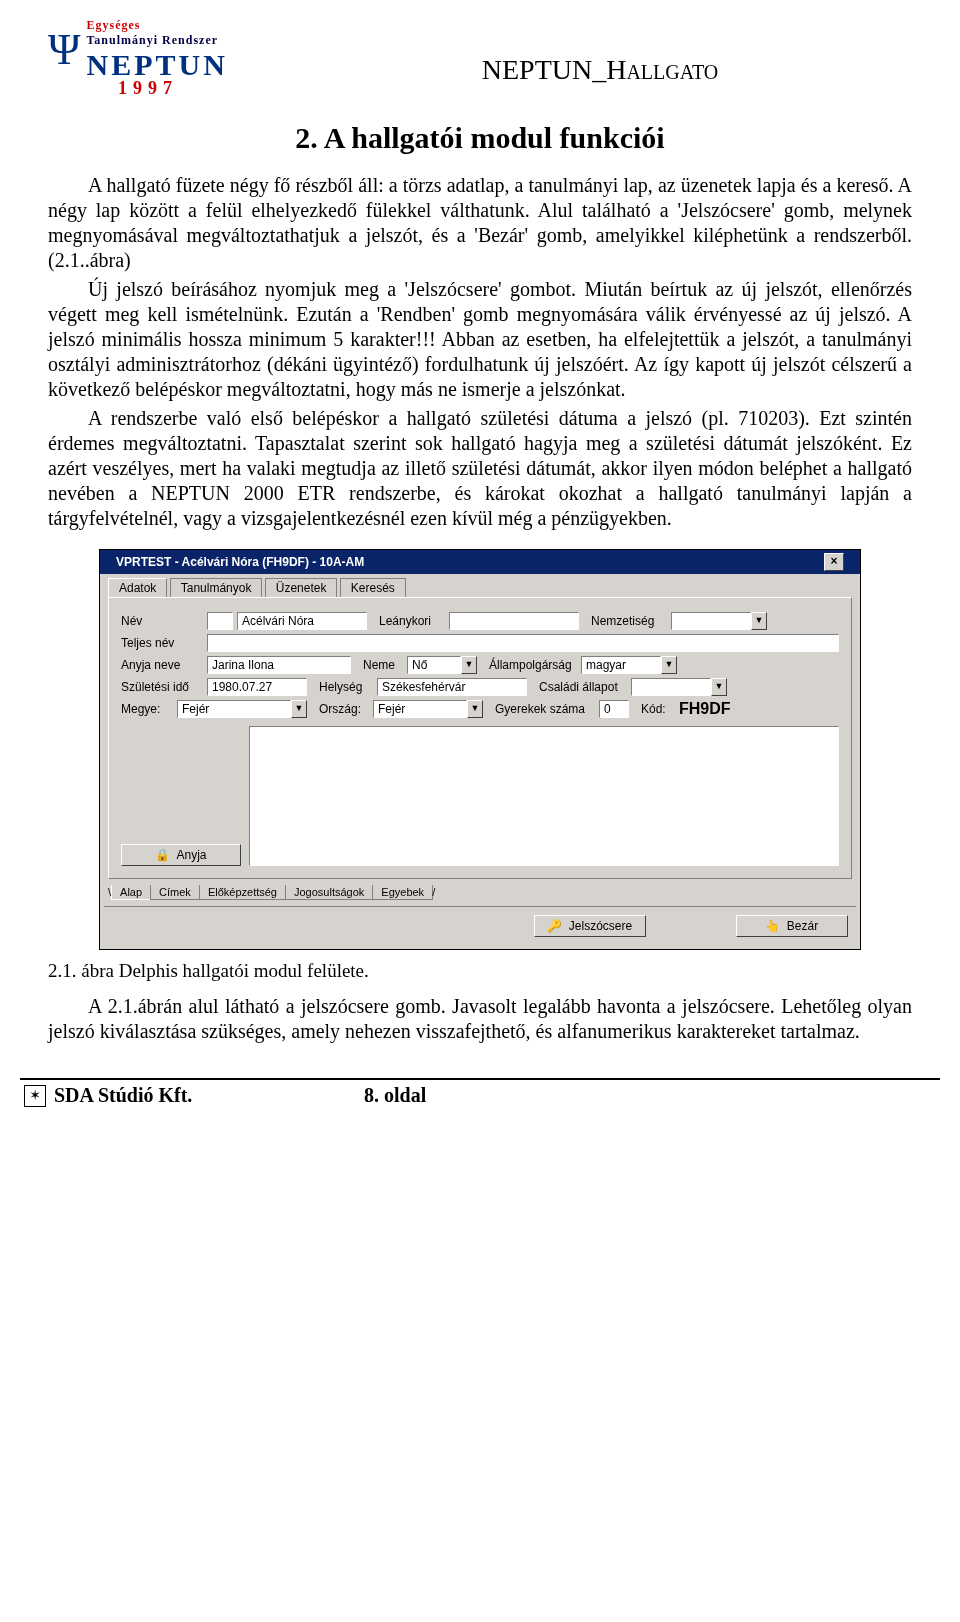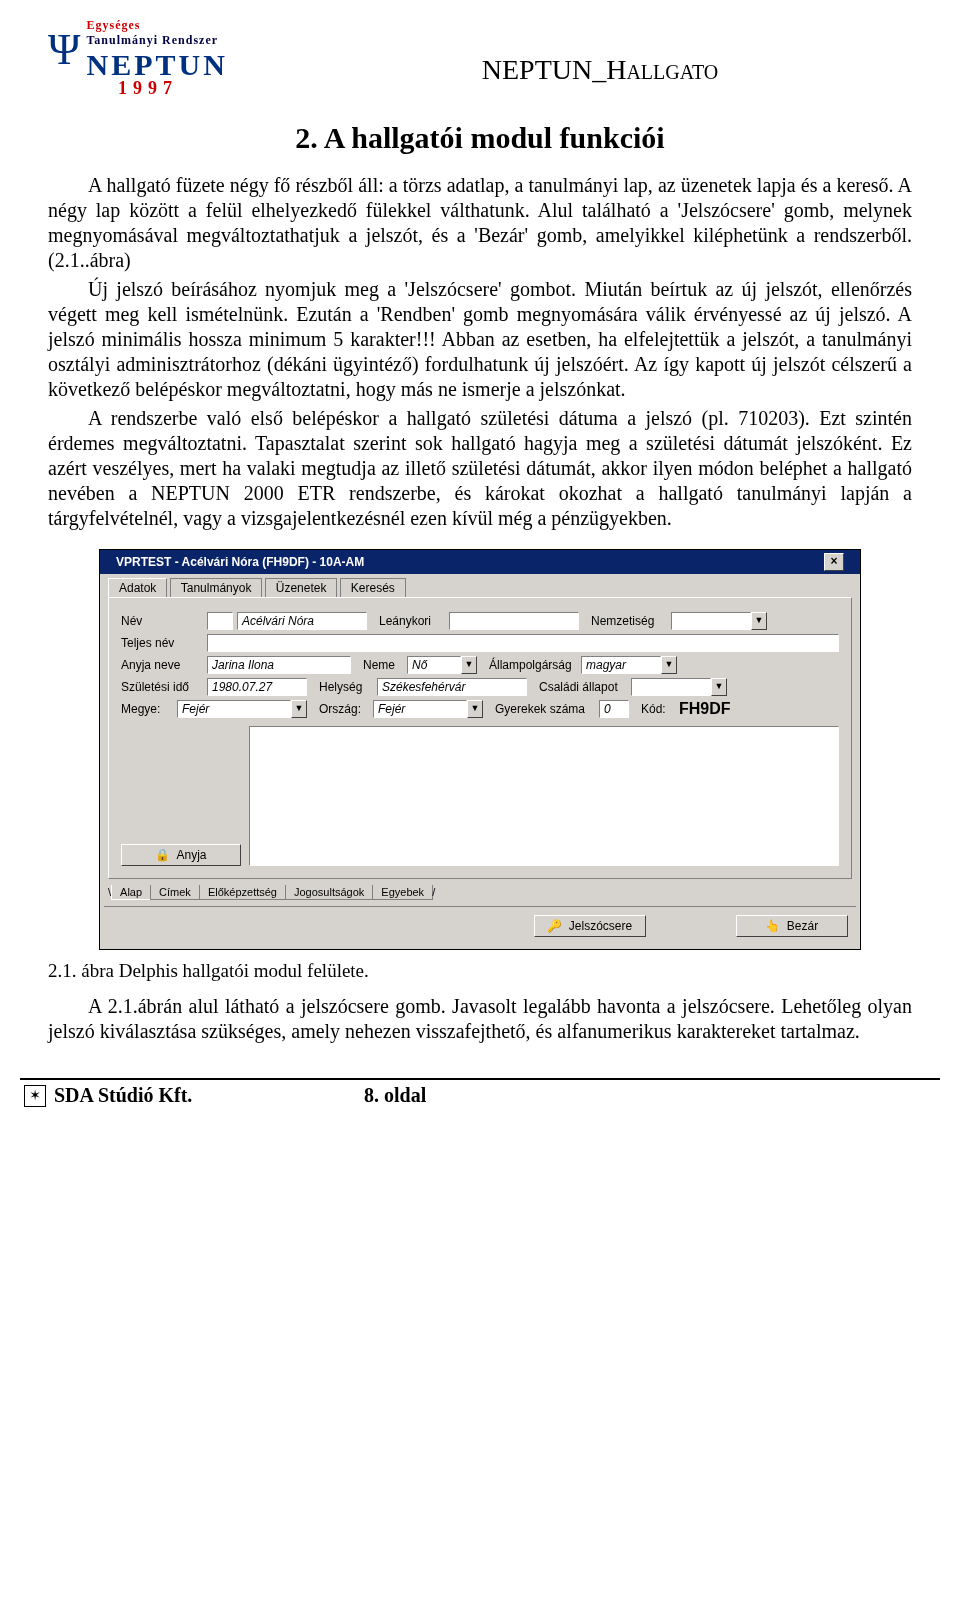--- a/index.html
+++ b/index.html
@@ -124,21 +124,20 @@
   .lbl3 { width:92px; font-size:12px; margin-left:12px;}
   .sunken {
     background:#fff;
     border:1px solid #808080;
     border-right-color:#fff;
     border-bottom-color:#fff;
     height:18px;
     padding:1px 4px;
     font-size:12px;
     box-sizing:border-box;
-    font-style:italic;
   }
   .combo {
     display:flex;
     align-items:stretch;
   }
   .combo .arrow {
     width:16px;
     background:#d6d3ce;
     border:1px solid #fff;
     border-right-color:#404040;

